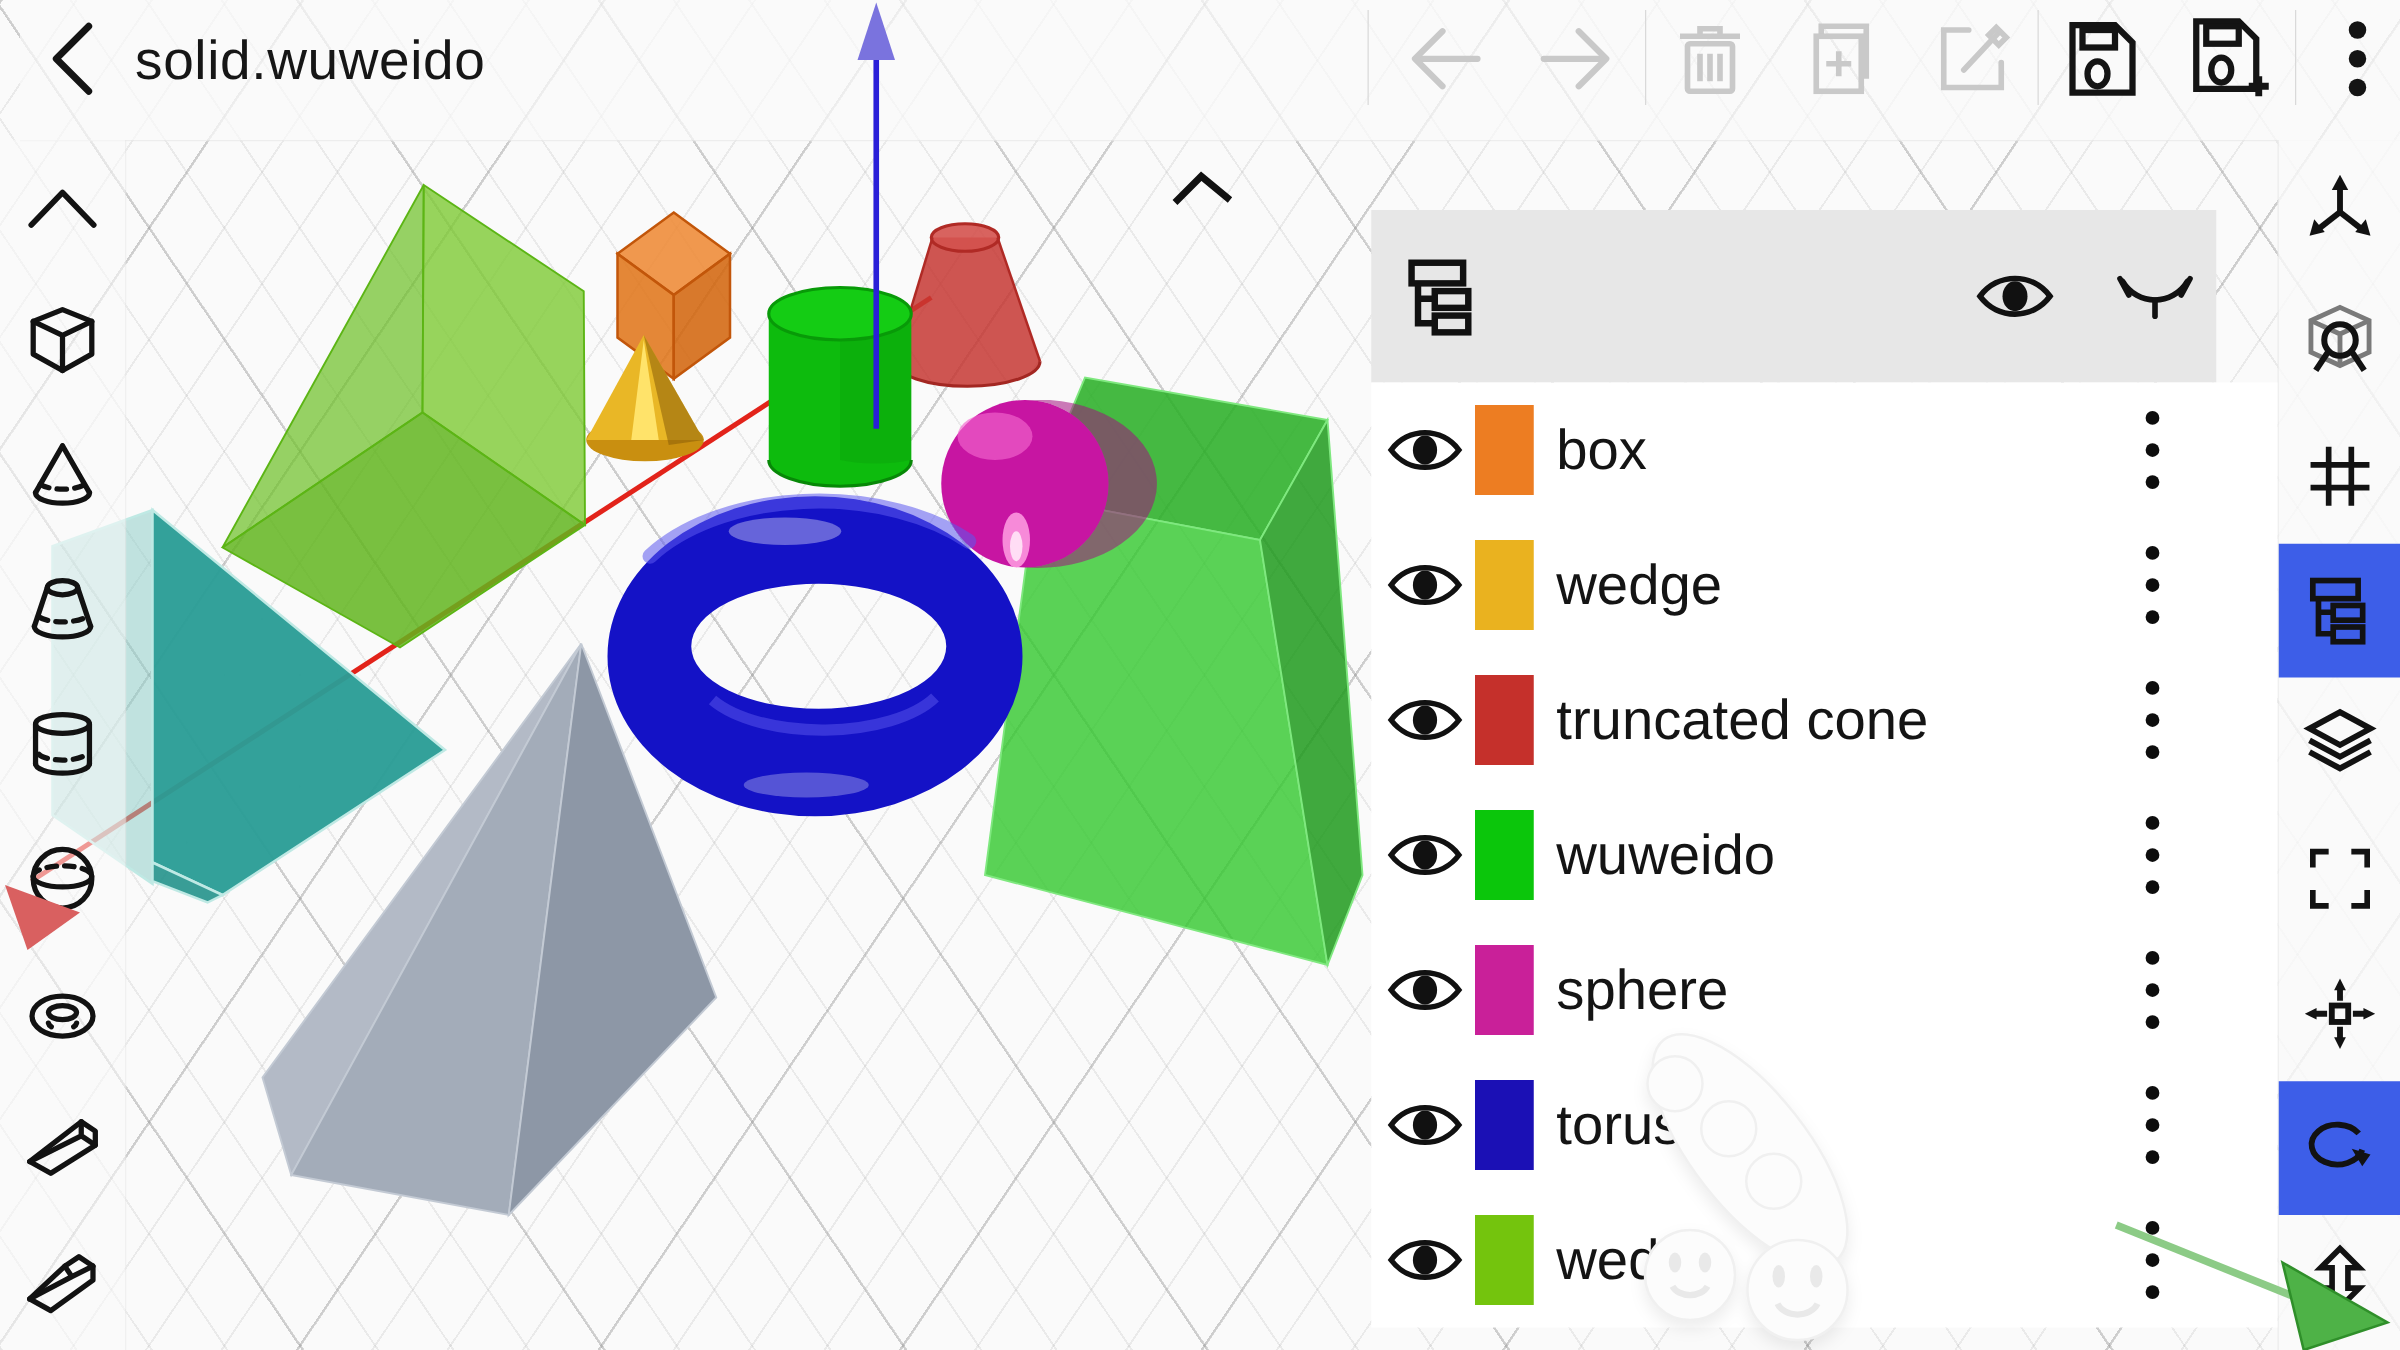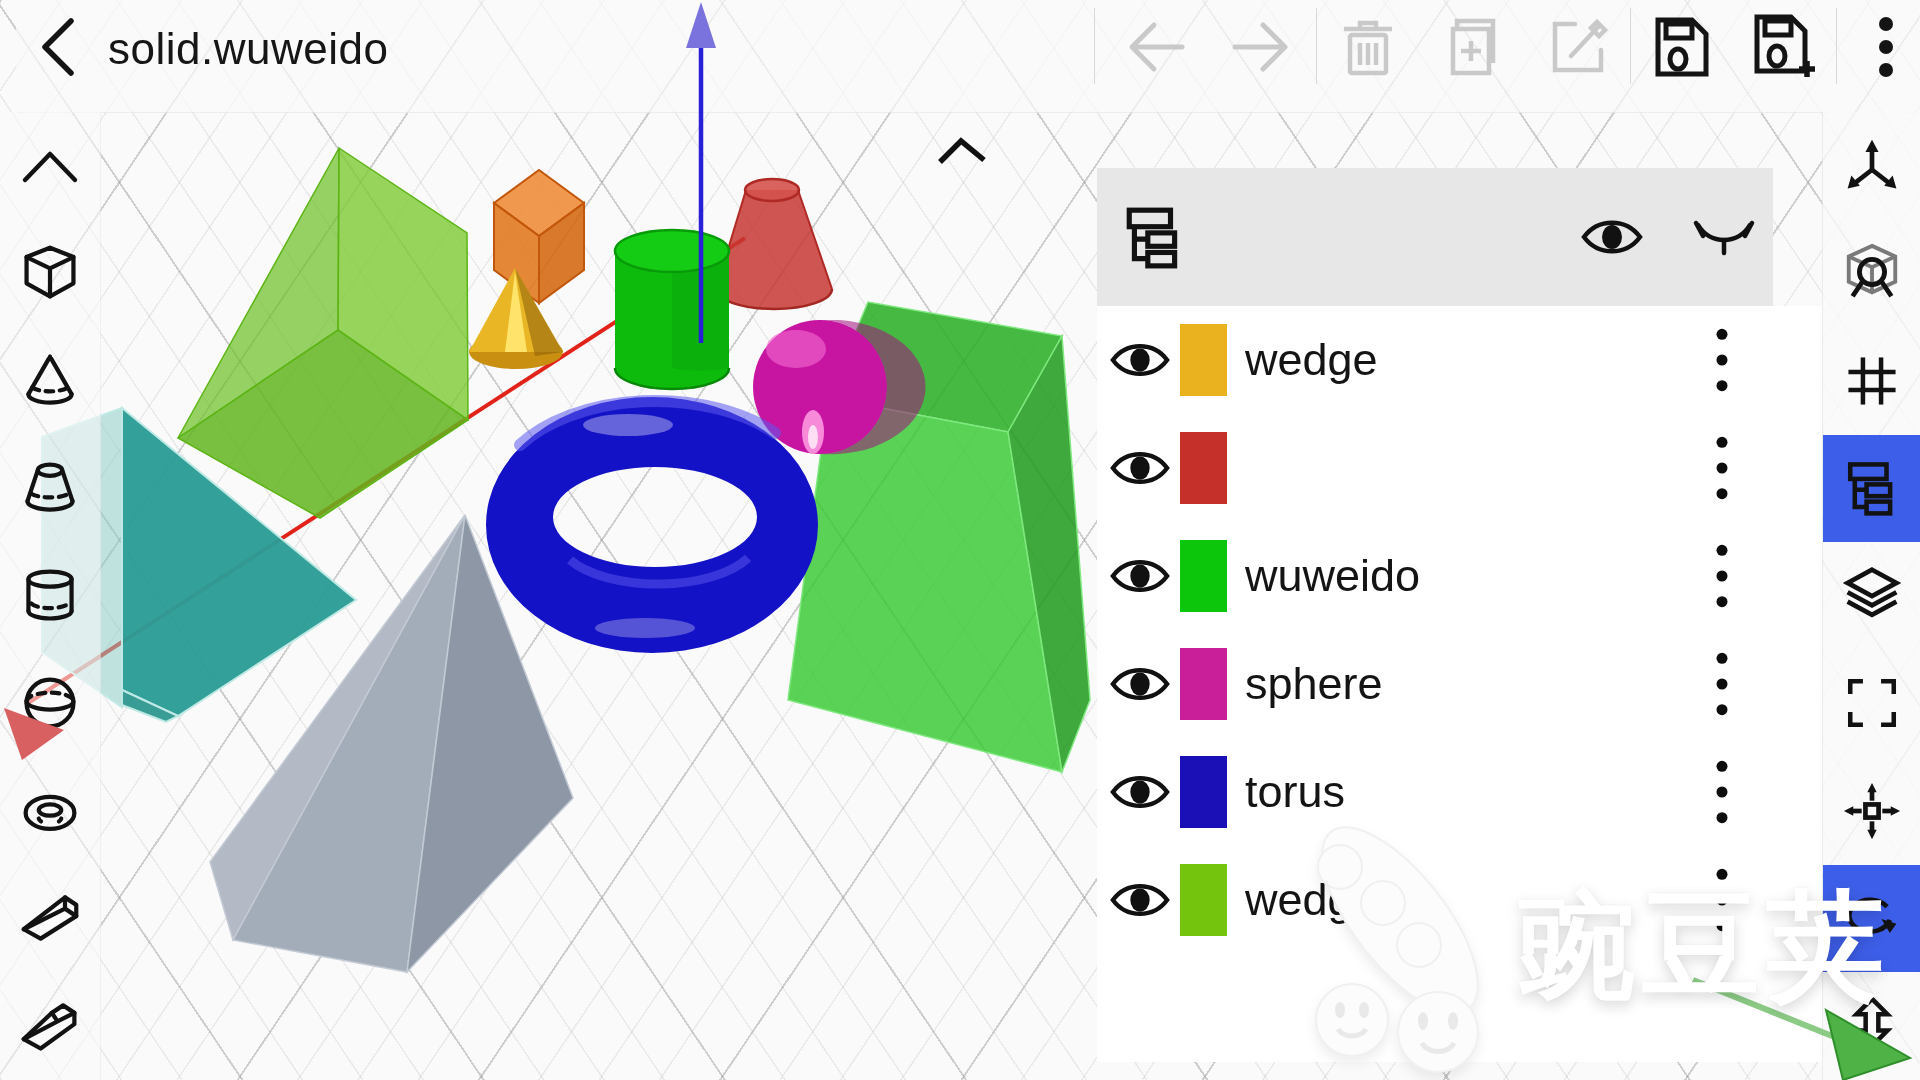--- a/index.html
+++ b/index.html
@@ -359,20 +359,37 @@
       <svg width="64" height="50" viewBox="0 0 64 48" fill="none" stroke="#111" stroke-width="4.5" stroke-linecap="round">
         <path d="M6,12 C18,32 46,32 58,12"></path>
         <line x1="11" y1="23" x2="4" y2="10"></line>
           <line x1="53" y1="23" x2="60" y2="10"></line>
         <line x1="32" y1="27" x2="32" y2="40"></line>
         </svg>
     </span>
   </div>
 
   <div class="abs panel-body" id="rows-container">
+    <div class="obj-row">
+      <span class="eye-btn">
+        <svg width="62" height="50" viewBox="0 0 64 48">
+          <path d="M4,24 C18,5 46,5 60,24 C46,43 18,43 4,24 Z" fill="none" stroke="#111" stroke-width="4.5"></path>
+          <ellipse cx="32" cy="24" rx="10" ry="12" fill="#111"></ellipse>
+          </svg>
+      </span>
+      <span class="swatch" style="background: rgb(237, 125, 34);"></span>
+      <span class="obj-label">box</span>
+      <span class="row-menu">
+        <svg width="26" height="66" viewBox="0 0 16 72" fill="#0d0d0d">
+          <circle cx="8" cy="8" r="6"></circle>
+            <circle cx="8" cy="36" r="6"></circle>
+            <circle cx="8" cy="64" r="6"></circle>
+          </svg>
+      </span>
+    </div>
 
     <div class="obj-row">
       <span class="eye-btn">
         <svg width="62" height="50" viewBox="0 0 64 48">
           <path d="M4,24 C18,5 46,5 60,24 C46,43 18,43 4,24 Z" fill="none" stroke="#111" stroke-width="4.5"></path>
           <ellipse cx="32" cy="24" rx="10" ry="12" fill="#111"></ellipse>
           </svg>
       </span>
       <span class="swatch" style="background: rgb(234, 178, 31);"></span>
       <span class="obj-label">wedge</span>
@@ -386,20 +403,21 @@
     </div>
 
     <div class="obj-row">
       <span class="eye-btn">
         <svg width="62" height="50" viewBox="0 0 64 48">
           <path d="M4,24 C18,5 46,5 60,24 C46,43 18,43 4,24 Z" fill="none" stroke="#111" stroke-width="4.5"></path>
           <ellipse cx="32" cy="24" rx="10" ry="12" fill="#111"></ellipse>
           </svg>
       </span>
       <span class="swatch" style="background: rgb(197, 48, 43);"></span>
+      <span class="obj-label">truncated cone</span>
       <span class="row-menu">
         <svg width="26" height="66" viewBox="0 0 16 72" fill="#0d0d0d">
           <circle cx="8" cy="8" r="6"></circle>
             <circle cx="8" cy="36" r="6"></circle>
             <circle cx="8" cy="64" r="6"></circle>
           </svg>
       </span>
     </div>
 
     <div class="obj-row">
@@ -501,15 +519,14 @@
       <ellipse cx="45" cy="195" rx="5" ry="8"></ellipse>
         <ellipse cx="69" cy="195" rx="5" ry="8"></ellipse>
       <ellipse cx="128" cy="206" rx="5" ry="9"></ellipse>
         <ellipse cx="158" cy="206" rx="5" ry="9"></ellipse>
     </g>
     <g fill="none" stroke="#E9E9E9" stroke-width="5">
       <path d="M43,214 a15,11 0 0 0 28,0"></path>
         <path d="M127,228 a17,13 0 0 0 32,0"></path>
     </g>
   </svg>
-  <div class="abs watermark-text">豌豆荚</div>
 
 </div>
 
 </body></html>

